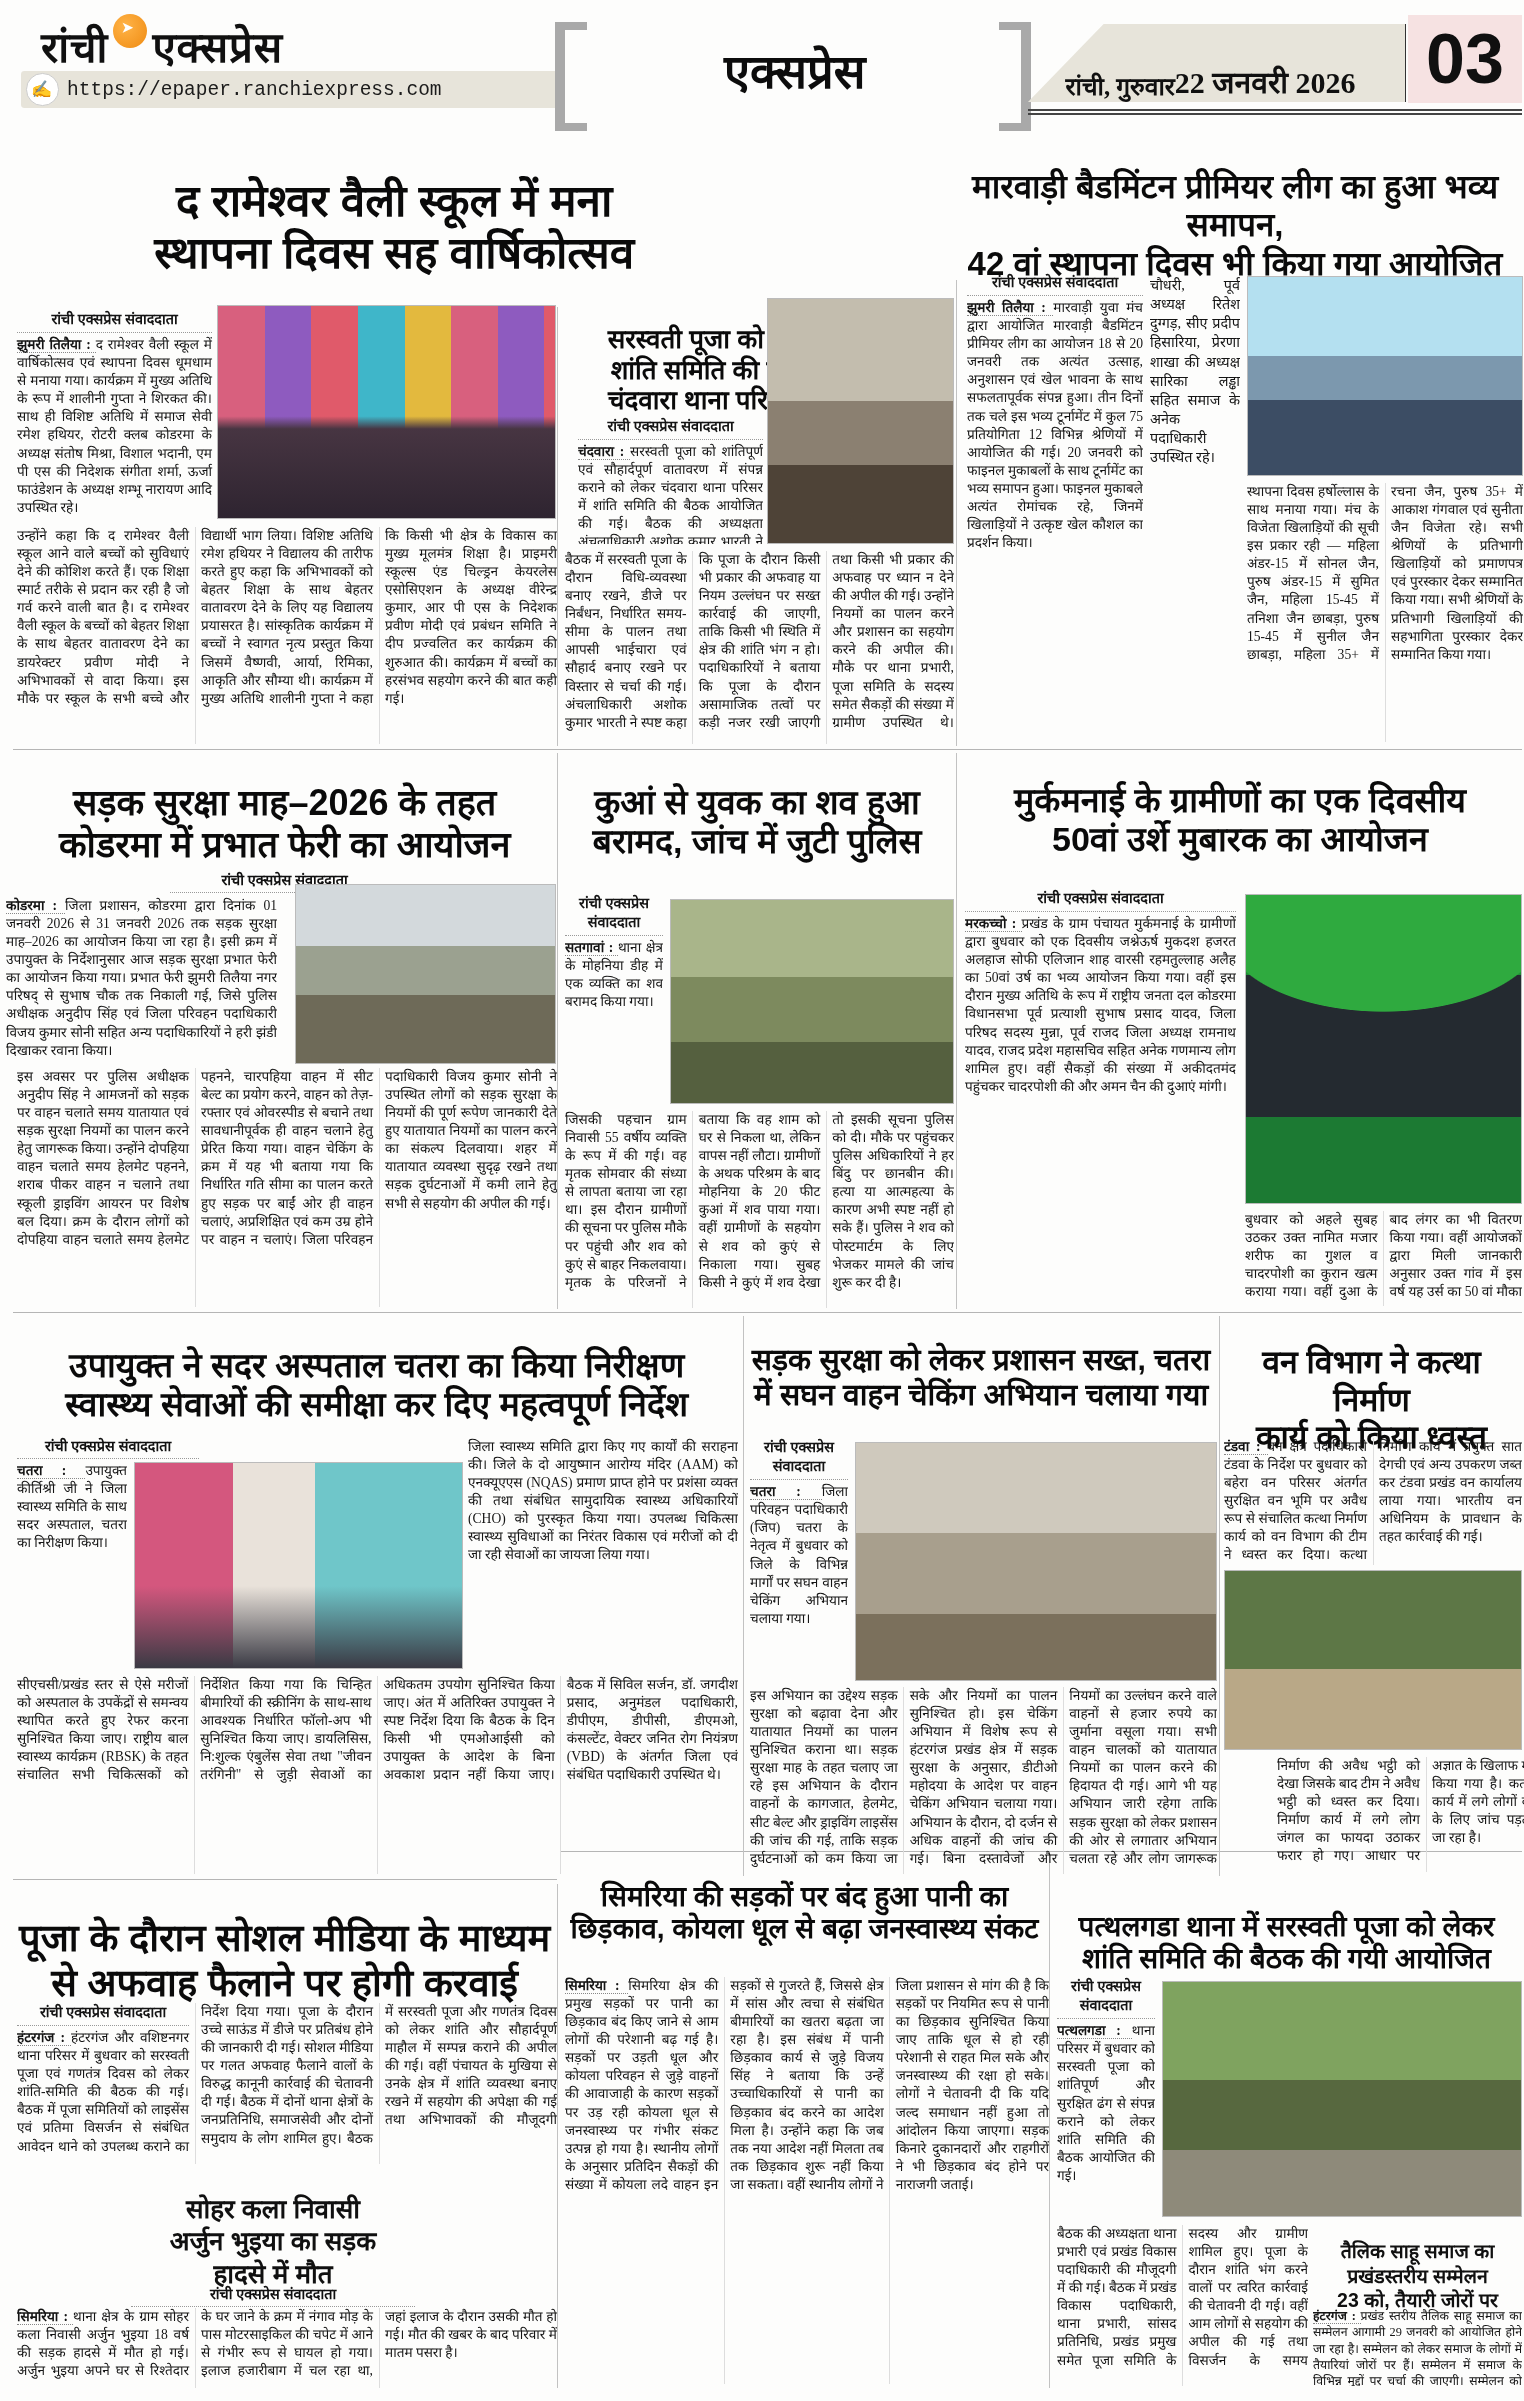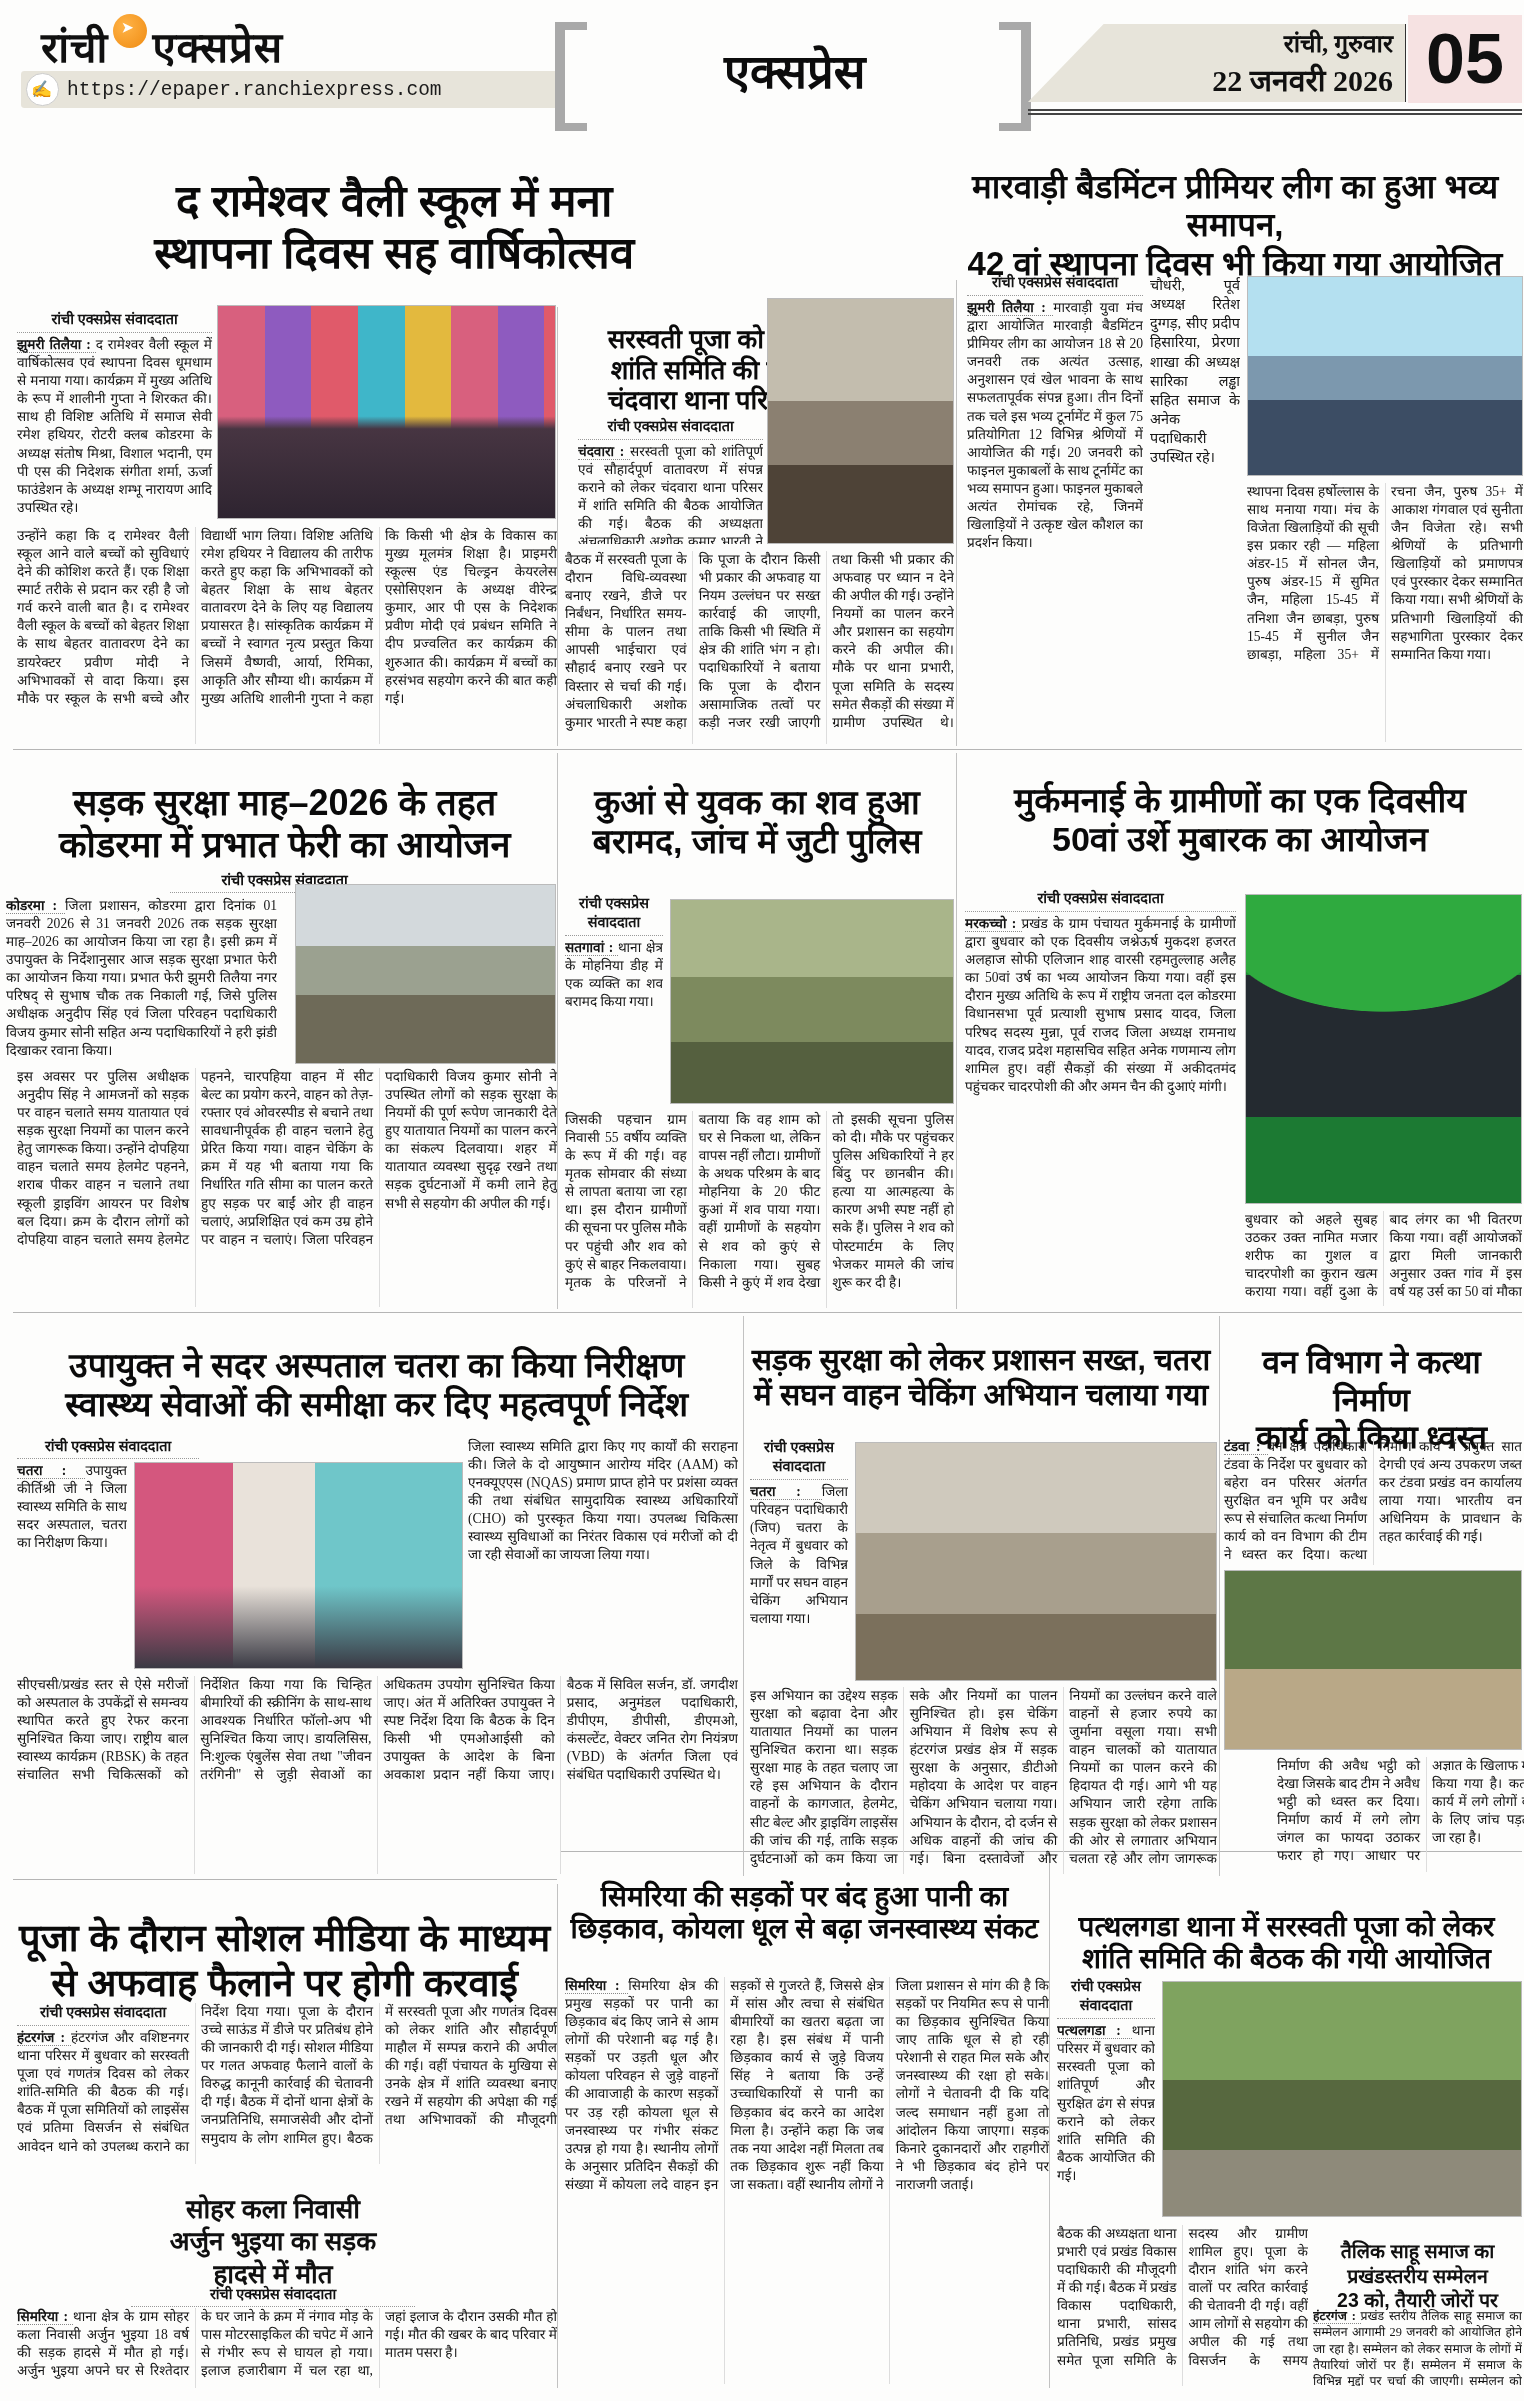--- a/index.html
+++ b/index.html
@@ -16,21 +16,21 @@
   .urlicon{width:30.5px;height:30.5px;border-radius:50%;background:#fff;border:0.8px solid #ccc;
            display:flex;align-items:center;justify-content:center;font-size:17px;color:#356;}
   .urltext{font-family:"Liberation Mono",monospace;font-size:19.5px;color:#1b1b1b;}
   .bracket{position:absolute;top:22px;width:22px;height:93px;}
   .bracket.bl{left:555px;border-left:10.2px solid #a9a9a9;border-top:8.5px solid #a9a9a9;border-bottom:8.5px solid #a9a9a9;}
   .bracket.br{left:999px;border-right:10.2px solid #a9a9a9;border-top:8.5px solid #a9a9a9;border-bottom:8.5px solid #a9a9a9;}
   .banner{position:absolute;left:588px;top:29px;width:405px;height:81px;display:flex;align-items:center;
           justify-content:center;font-family:"Liberation Sans",sans-serif;font-weight:bold;font-size:47px;white-space:nowrap;}
   .banner .blue{color:#1e9bd7;} .banner .blk{color:#0c0c0c;margin-left:8.5px;}
   .datebox{position:absolute;left:1028px;top:24px;width:378px;height:78px;background:#e7e4da;
-           clip-path:polygon(20% 0,100% 0,100% 100%,0 100%);display:flex;flex-direction:column;
+           clip-path:polygon(20% 0,100% 0,100% 100%,0 100%);display:flex;flex-direction:row;
            justify-content:center;align-items:flex-end;padding-right:12px;box-sizing:border-box;
            border-right:1.7px solid #333;}
   .dateline1{font-size:24.6px;font-weight:bold;} .dateline2{font-size:30px;font-weight:bold;}
   .pagenum{position:absolute;left:1408px;top:15.3px;width:114px;height:88px;background:#f6e2e2;
            display:flex;align-items:center;justify-content:center;font-family:"Liberation Sans",sans-serif;
            font-weight:bold;font-size:70px;}
   .dbl{position:absolute;left:1028px;width:494px;height:1.7px;background:#444;}
   
   .hrule{position:absolute;height:0.8px;background:#b5b5b5;}
   .vrule{position:absolute;width:0.8px;background:#c2c2c2;}
@@ -79,21 +79,21 @@
   </div>
   <div class="bracket bl"></div>
   <div class="banner">
     <span class="blk">एक्सप्रेस</span>
   </div>
   <div class="bracket br"></div>
   <div class="datebox">
     <span class="dateline1">रांची, गुरुवार</span>
     <span class="dateline2">22 जनवरी 2026</span>
   </div>
-  <div class="pagenum">05</div>
+  <div class="pagenum">03</div>
   <div class="dbl" style="top:109px"></div>
   <div class="dbl" style="top:113px"></div>
 
   <div class="hrule" style="left:12.7px;top:749px;width:1509px"></div>
   <div class="hrule" style="left:12.7px;top:1312px;width:1509px"></div>
   <div class="hrule" style="left:12.7px;top:1879px;width:544px"></div>
   <div class="hrule" style="left:560px;top:1851px;width:962px"></div>
   <div class="vrule" style="left:557px;top:307px;height:439px"></div>
   <div class="vrule" style="left:956px;top:280px;height:466px"></div>
   <div class="vrule" style="left:557px;top:753px;height:556px"></div>

